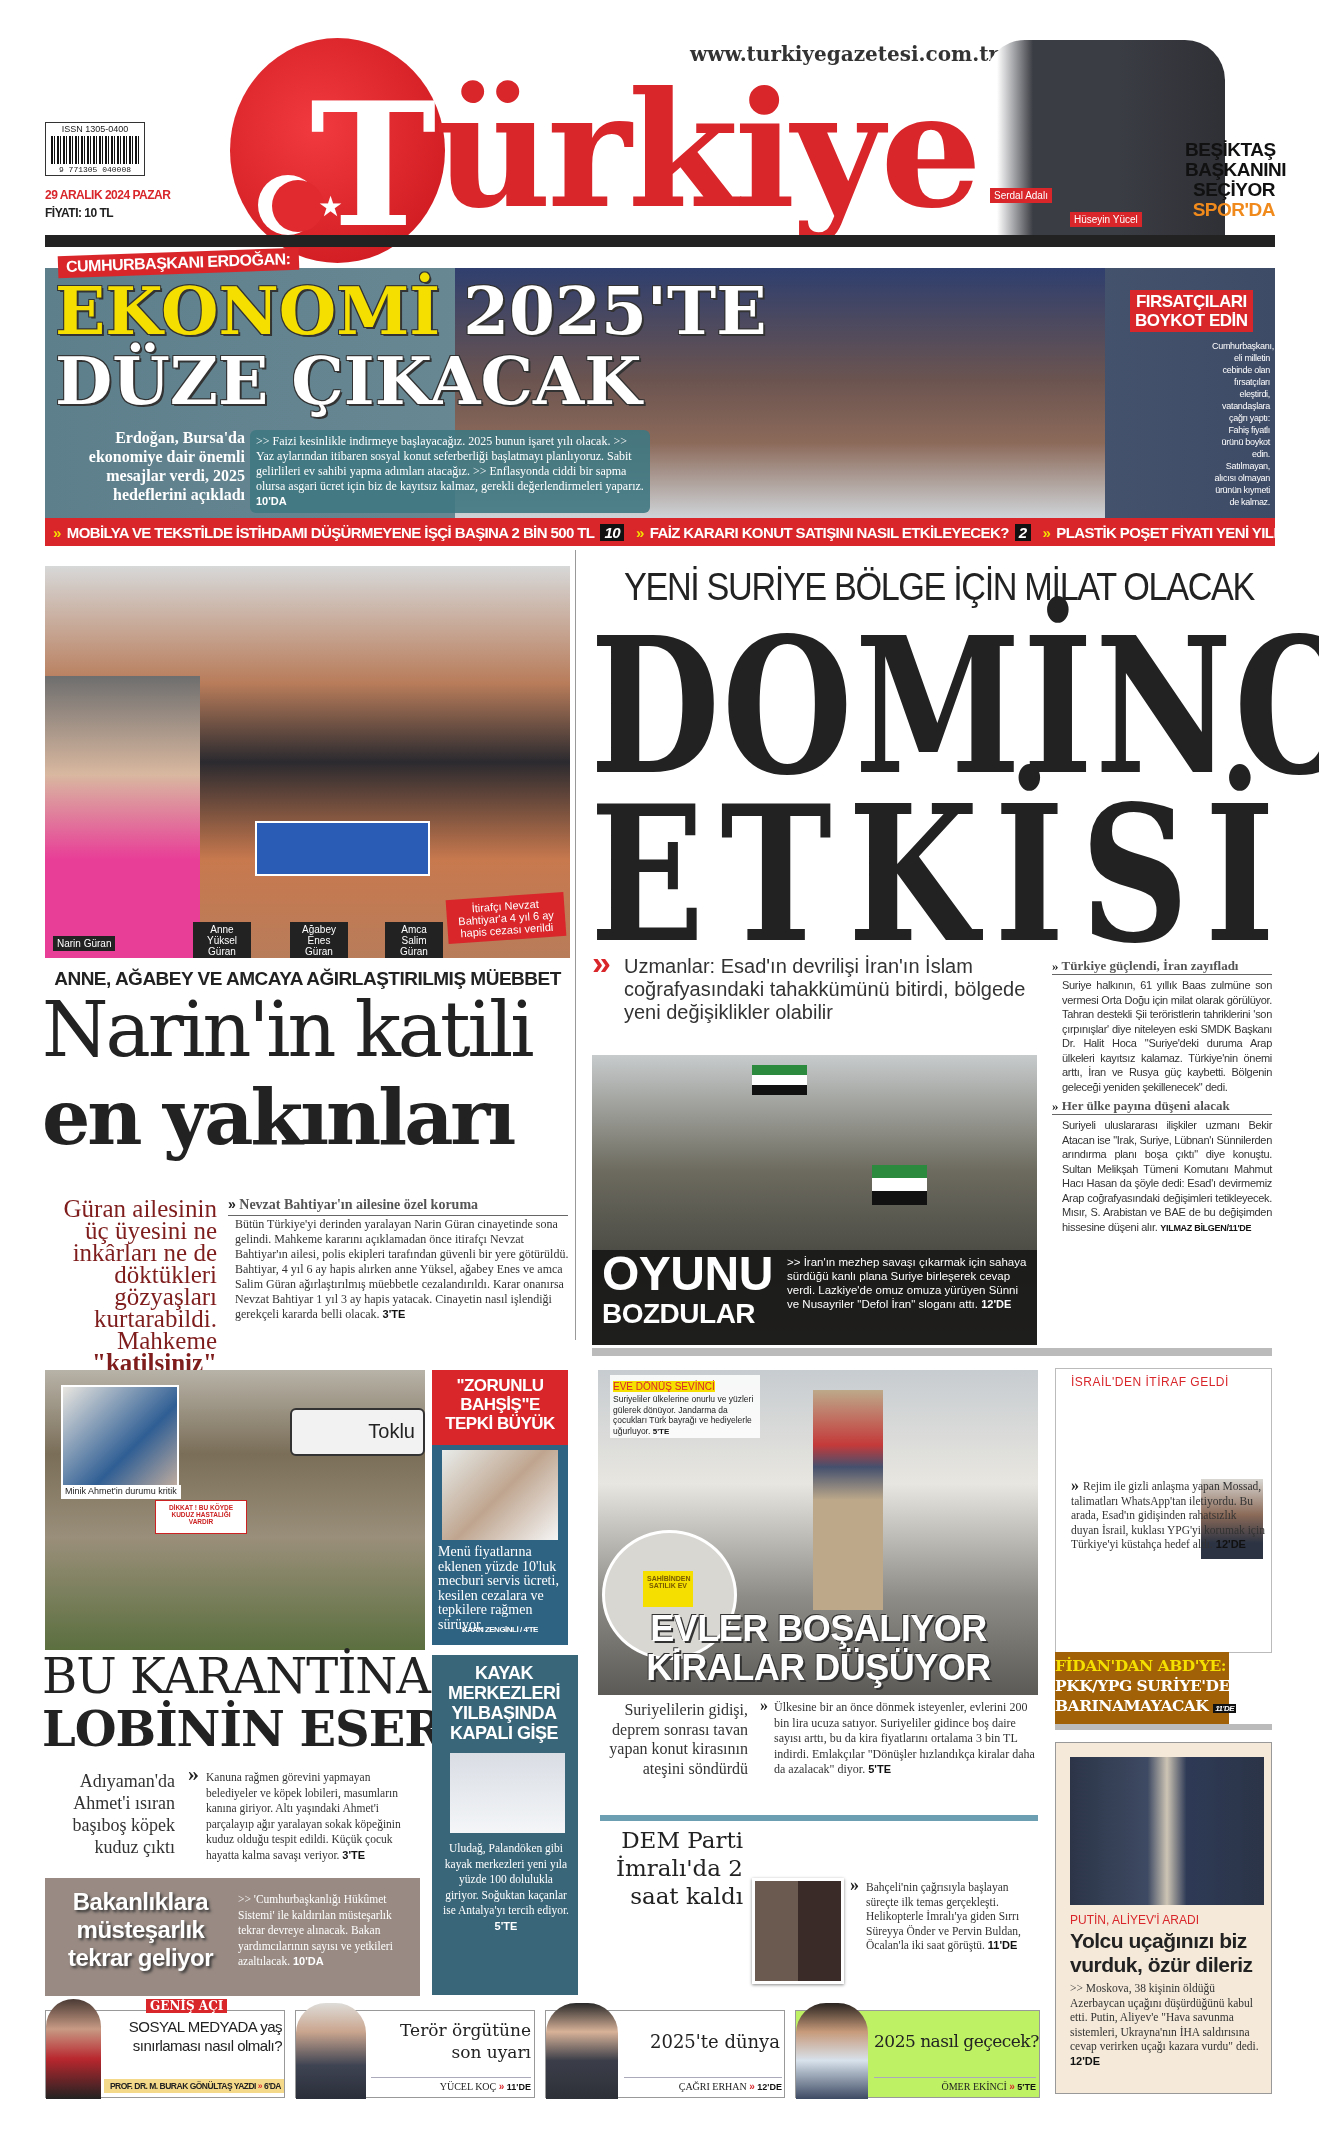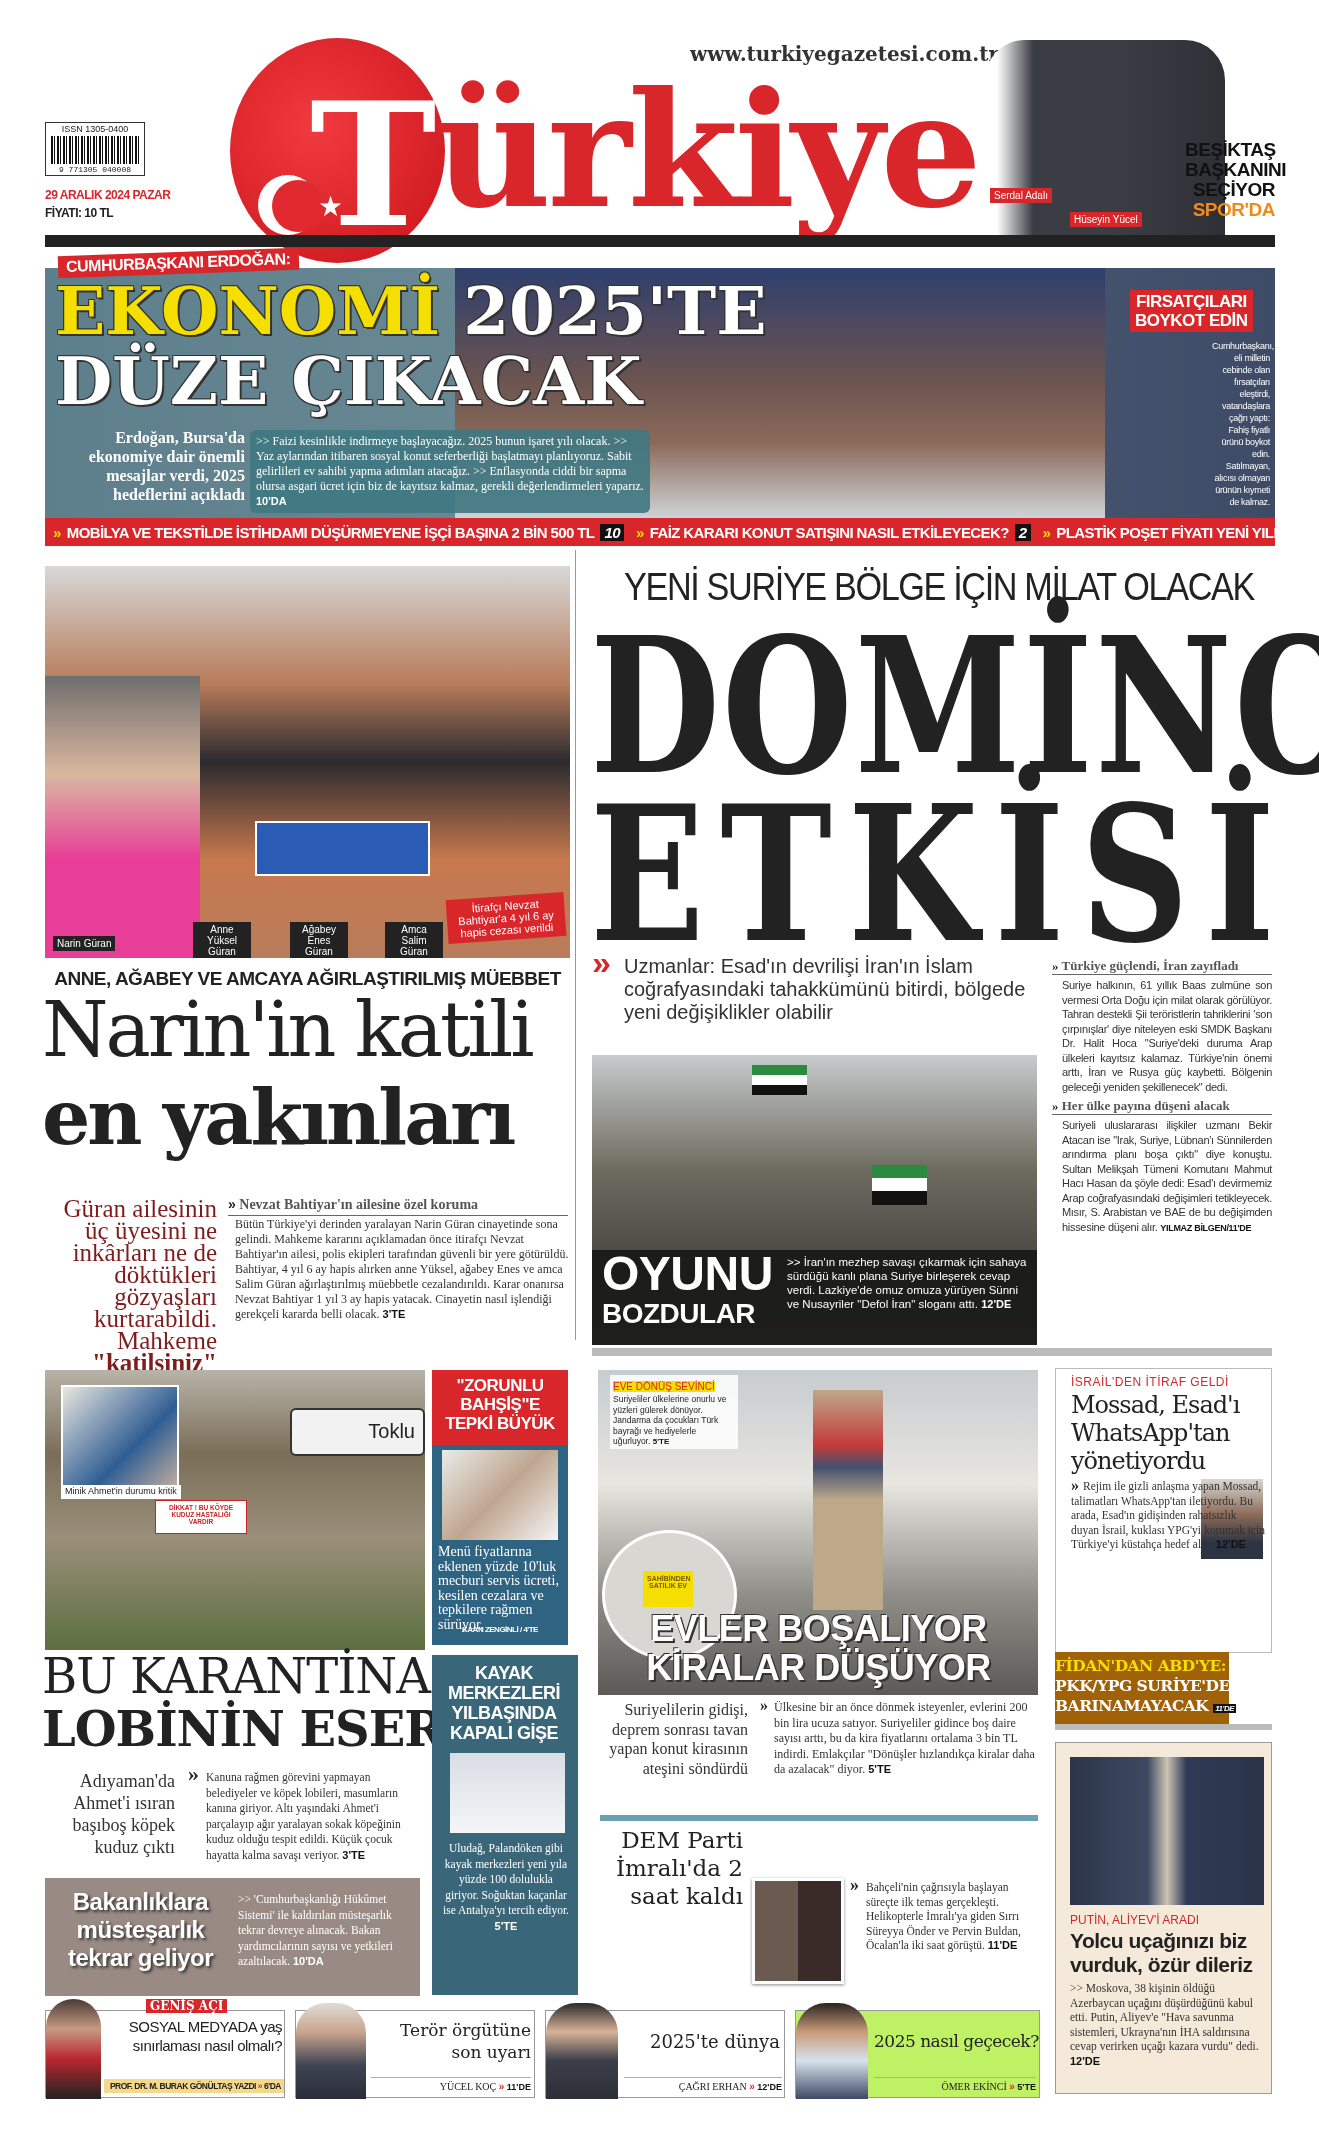--- a/index.html
+++ b/index.html
@@ -186,21 +186,21 @@
 <div class="abs" style="left:432px;top:1655px;width:146px;height:340px;background:#3a6679">
   <div class="abs cond" style="left:8px;top:8px;width:128px;font-size:18px;line-height:20px;color:#fff;text-align:center">KAYAK MERKEZLERİ YILBAŞINDA KAPALI GİŞE</div>
   <div class="photo" style="left:18px;top:98px;width:115px;height:80px;background:linear-gradient(180deg,#d9dde4,#f4f6f8)"></div>
   <div class="abs" style="left:10px;top:186px;width:128px;font-size:11.5px;line-height:15.5px;color:#fff;text-align:center">
     <span>Uludağ, Palandöken gibi kayak merkezleri yeni yıla yüzde 100 dolulukla giriyor. Soğuktan kaçanlar ise Antalya'yı tercih ediyor.</span>
     <span class="ref" style="color:#fff">5'TE</span>
   </div>
 </div>
 
 <div class="photo" style="left:598px;top:1370px;width:440px;height:325px;background:linear-gradient(180deg,#c7ccd0 0%,#e8e6e0 35%,#8e8c86 70%,#5c5a56 100%)">
-  <div class="abs" style="left:12px;top:5px;width:128px;background:rgba(255,255,255,0.85);padding:1px 3px">
+  <div class="abs" style="left:12px;top:5px;width:150px;background:rgba(255,255,255,0.85);padding:1px 3px">
     <span style="display:inline-block;background:#f4df00;color:#d8262b;font-family:'Liberation Sans',sans-serif;font-size:10px">EVE DÖNÜŞ SEVİNCİ</span>
     <div style="font-family:'Liberation Sans',sans-serif;font-size:8.5px;line-height:10.5px;color:#222">
       <span>Suriyeliler ülkelerine onurlu ve yüzleri gülerek dönüyor. Jandarma da çocukları Türk bayrağı ve hediyelerle uğurluyor.</span>
       <span class="ref" style="font-size:8px">5'TE</span>
     </div>
   </div>
   <div class="abs" style="left:4px;top:160px;width:135px;height:130px;border-radius:50%;border:3px solid #fff;background:#d9d7d2;overflow:hidden">
     <div style="position:absolute;left:38px;top:38px;width:50px;height:36px;background:#f4df00;font-family:'Liberation Sans',sans-serif;font-size:7px;font-weight:bold;text-align:center;padding:4px;color:#7a5a00">SAHİBİNDEN SATILIK EV</div>
   </div>
   <div class="abs" style="left:215px;top:20px;width:70px;height:220px;background:linear-gradient(180deg,#bda98a 0%,#c43a3a 25%,#44506e 35%,#bda98a 50%)"></div>
@@ -217,21 +217,20 @@
 <div class="abs" style="left:598px;top:1826px;width:145px;font-family:'DejaVu Serif',serif;font-size:23px;line-height:28px;text-align:right;color:#222">DEM Parti İmralı'da 2 saat kaldı</div>
 <div class="photo" style="left:752px;top:1878px;width:92px;height:106px;border:3px solid #fff;box-shadow:0 1px 3px #888;background:linear-gradient(90deg,#6a5a50 50%,#3a2b28 50%)"></div>
 <div class="abs" style="left:850px;top:1880px;width:190px;font-size:11.5px;line-height:14.5px;color:#333;padding-left:16px">
   <span style="position:absolute;left:0;top:-2px;font-size:18px;font-weight:bold;color:#222">»</span>
   <span>Bahçeli'nin çağrısıyla başlayan süreçte ilk temas gerçekleşti. Helikopterle İmralı'ya giden Sırrı Süreyya Önder ve Pervin Buldan, Öcalan'la iki saat görüştü.</span>
   <span class="ref">11'DE</span>
 </div>
 
 <div class="abs" style="left:1055px;top:1368px;width:217px;height:285px;border:1px solid #bbb;background:#fff">
   <div class="abs" style="left:15px;top:6px;font-family:'Liberation Sans',sans-serif;font-size:12px;color:#d8262b;letter-spacing:0.5px">İSRAİL'DEN İTİRAF GELDİ</div>
-  <div class="abs" style="left:15px;top:22px;width:195px;font-family:'DejaVu Serif',serif;font-size:24px;line-height:28px;color:#222;letter-spacing:-1px">Mossad, Esad'ı WhatsApp'tan yönetiyordu</div>
   <div class="photo" style="left:145px;top:110px;width:62px;height:80px;background:linear-gradient(180deg,#d9d7d2,#8b6a58 45%,#2c3343 80%)"></div>
   <div class="abs" style="left:15px;top:110px;width:195px;font-size:11.5px;line-height:14.5px;color:#333">
     <span style="font-size:16px;font-weight:bold;color:#222;float:left;margin-right:4px">»</span>
     <span>Rejim ile gizli anlaşma yapan Mossad, talimatları WhatsApp'tan iletiyordu. Bu arada, Esad'ın gidişinden rahatsızlık duyan İsrail, kuklası YPG'yi korumak için Türkiye'yi küstahça hedef aldı.</span>
     <span class="ref">12'DE</span>
   </div>
 </div>
 <div class="abs" style="left:1055px;top:1652px;width:174px;height:72px;background:#a16207;padding:4px 0;font-family:'DejaVu Serif',serif;font-weight:bold;font-size:15.5px;line-height:20px;letter-spacing:-0.5px;white-space:nowrap">
   <div style="color:#f4df00">FİDAN'DAN ABD'YE:</div>
   <div style="color:#fff">PKK/YPG SURİYE'DE</div>

